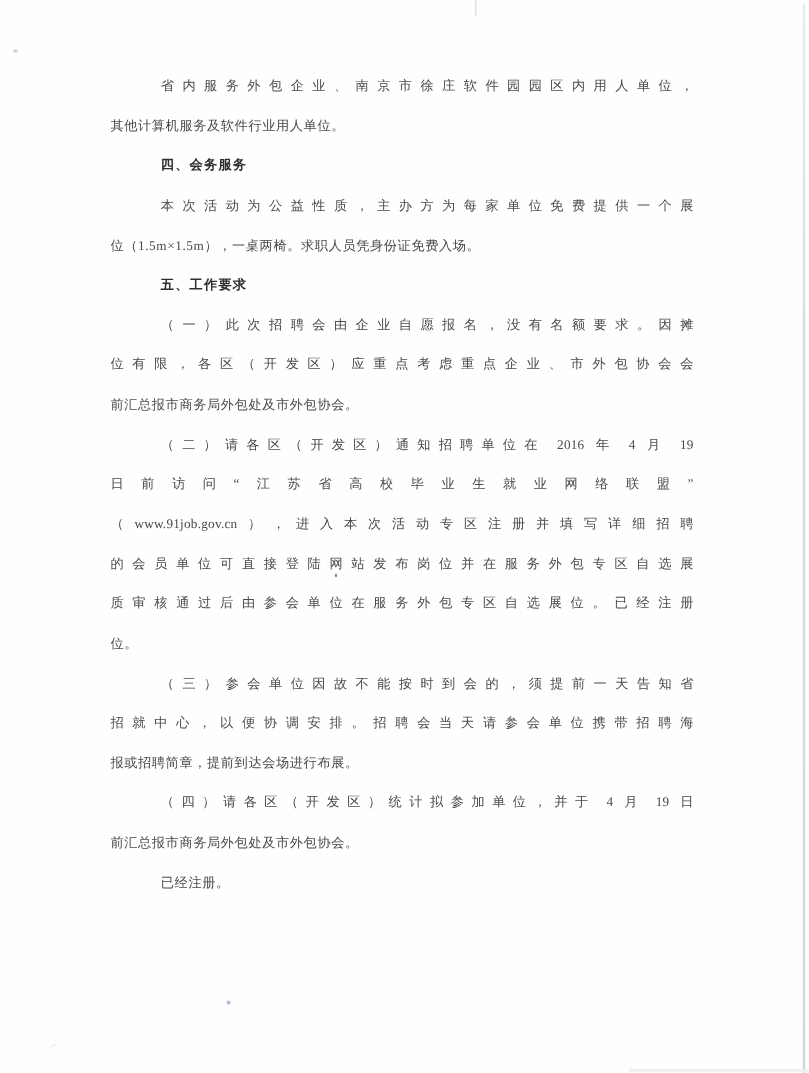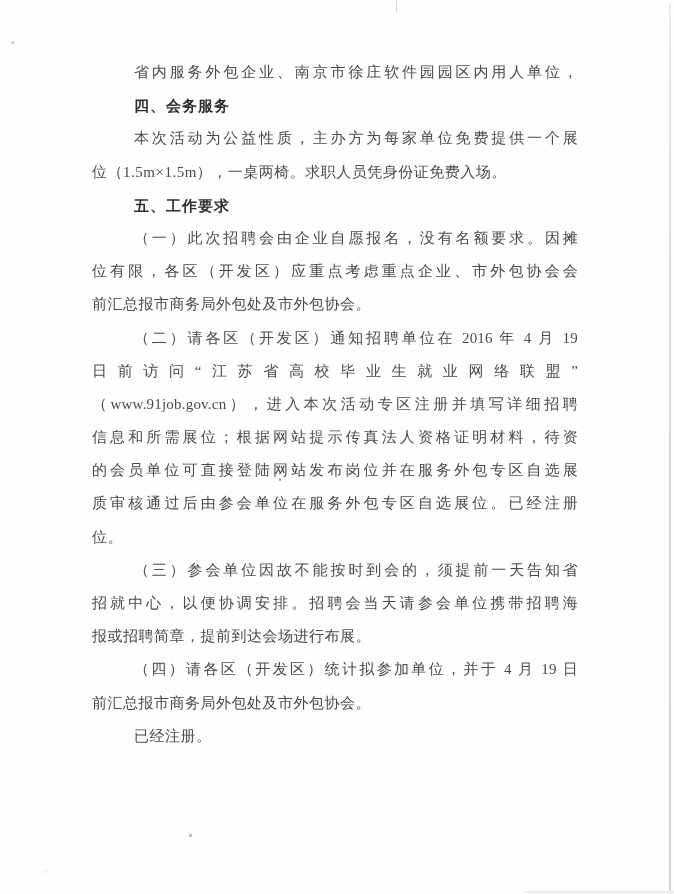--- a/index.html
+++ b/index.html
@@ -19,21 +19,21 @@
     inset: 0;
     background: #fefefe;
   }
   .content {
     position: absolute;
     left: 92px;
     top: 56px;
     width: 486px;
   }
   .line {
-    font-size: 15px;
+    font-size: 11px;
     line-height: 33.2px;
     height: 33.2px;
     color: #4a4a4a;
     letter-spacing: 0.5px;
     white-space: nowrap;
     overflow: hidden;
   }
   .line.stretch {
     white-space: normal;
     text-align: justify;
@@ -114,31 +114,31 @@
 </style>
 </head>
 <body>
 
 <div class="page">
   <div class="speck-pink"></div>
   <div class="top-edge-mark"></div>
   <div class="right-edge-line"></div>
   <div class="content" id="doc-content">
       <div class="line indent stretch">省内服务外包企业、南京市徐庄软件园园区内用人单位，</div>
+      <div class="line">其他计算机服务及软件行业用人单位。</div>
       <div class="line indent heading">四、会务服务</div>
       <div class="line indent stretch">本次活动为公益性质，主办方为每家单位免费提供一个展</div>
       <div class="line">位（1.5m×1.5m），一桌两椅。求职人员凭身份证免费入场。</div>
       <div class="line indent heading">五、工作要求</div>
       <div class="line indent stretch">（一）此次招聘会由企业自愿报名，没有名额要求。因摊</div>
       <div class="line stretch">位有限，各区（开发区）应重点考虑重点企业、市外包协会会</div>
       <div class="line">前汇总报市商务局外包处及市外包协会。</div>
       <div class="line indent stretch">（二）请各区（开发区）通知招聘单位在 2016 年 4 月 19</div>
       <div class="line stretch">日前访问“江苏省高校毕业生就业网络联盟”</div>
       <div class="line stretch">（www.91job.gov.cn），进入本次活动专区注册并填写详细招聘</div>
-      <div class="line stretch">信息和所需展位；根据网站提示传真法人资格证明材料，待资</div>
       <div class="line stretch">的会员单位可直接登陆网站发布岗位并在服务外包专区自选展</div>
       <div class="line stretch">质审核通过后由参会单位在服务外包专区自选展位。已经注册</div>
       <div class="line">位。</div>
       <div class="line indent stretch">（三）参会单位因故不能按时到会的，须提前一天告知省</div>
       <div class="line stretch">招就中心，以便协调安排。招聘会当天请参会单位携带招聘海</div>
       <div class="line">报或招聘简章，提前到达会场进行布展。</div>
       <div class="line indent stretch">（四）请各区（开发区）统计拟参加单位，并于 4 月 19 日</div>
       <div class="line">前汇总报市商务局外包处及市外包协会。</div>
       <div class="line indent">已经注册。</div>
     </div>

